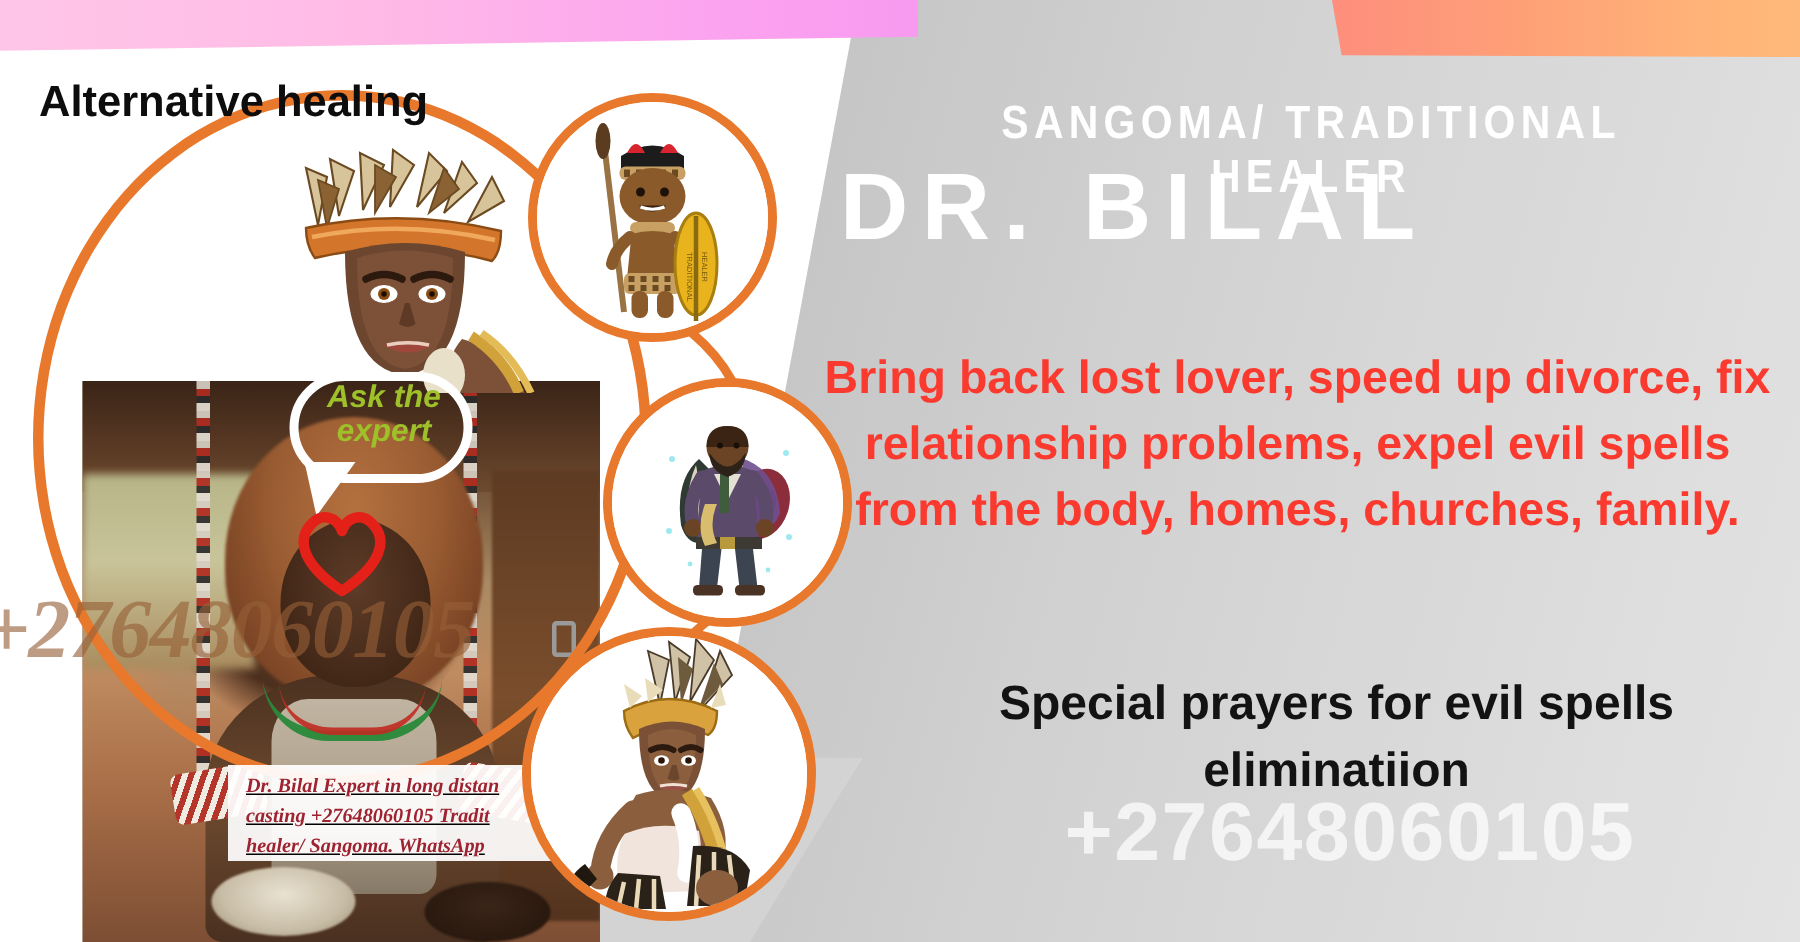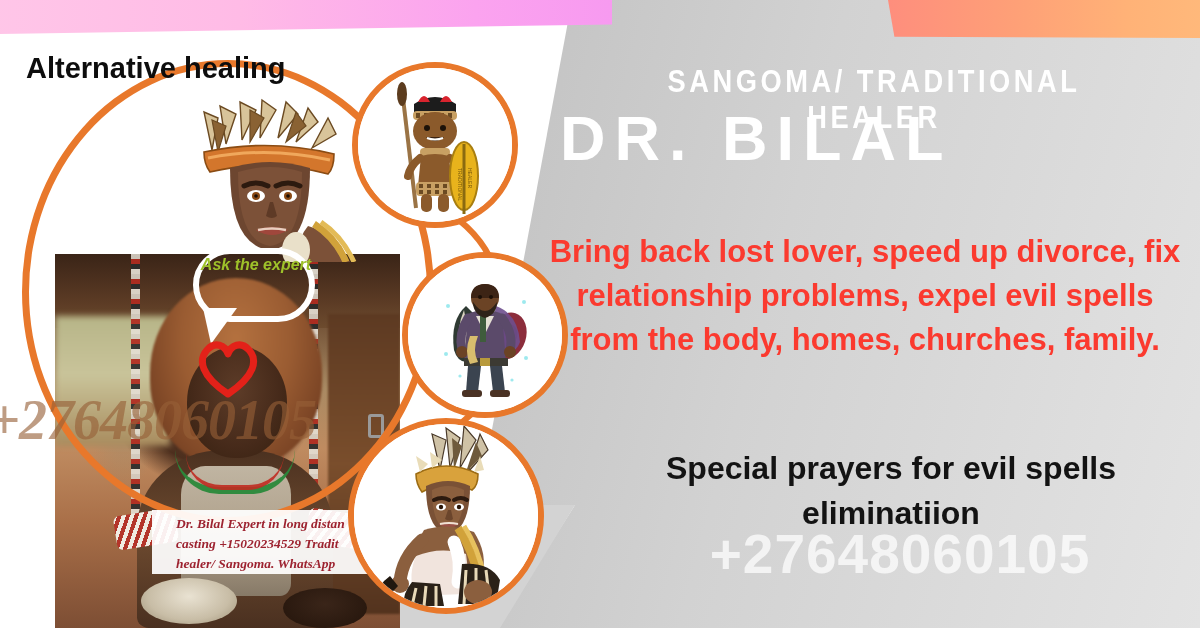--- a/index.html
+++ b/index.html
@@ -159,23 +159,24 @@
     white-space:nowrap;
     z-index:7;
     font-family:"Liberation Serif", serif;
   }
 
   .caption-box {
     position:absolute;
     left:152px; top:510px;
     width:252px; height:64px;
     background:rgba(255,255,255,.93);
-    padding:4px 6px 4px 24px;
+    padding:4px 6px 4px 12px;
     z-index:8;
     overflow:hidden;
+    text-decoration:underline;
   }
   .caption-box p {
     font-family:"Liberation Serif", serif;
     font-style:italic;
     font-weight:700;
     font-size:13.5px;
     line-height:20px;
     color:#9d2330;
     white-space:nowrap;
   }
@@ -196,21 +197,21 @@
     border-left:8px solid transparent;
     border-right:26px solid transparent;
     border-top:36px solid #ffffff;
     z-index:8;
   }
   .bubble-text {
     position:absolute;
     left:200px; top:253px;
     width:112px;
     text-align:center;
-    font-size:16px;
+    font-size:21px;
     font-weight:700;
     font-style:italic;
     line-height:23px;
     color:#9ec12a;
     z-index:11;
     font-family:"Liberation Sans", sans-serif;
   }
 
   .heart {
     position:absolute;
@@ -416,21 +417,21 @@
   <div class="bubble-tail"></div>
   <div class="bubble"></div>
   <div class="bubble-text">Ask the expert</div>
 
   <svg class="heart" viewBox="0 0 66 60">
     <path d="M33 56 C6 38 3 22 12 12 C20 3 30 7 33 16 C36 7 46 3 54 12 C63 22 60 38 33 56 Z" fill="none" stroke="#e32119" stroke-width="7" stroke-linejoin="round"></path>
   </svg>
 
   <div class="caption-box">
     <p>Dr. Bilal Expert in long distan</p>
-    <p>casting +15020234529 Tradit</p>
+    <p>casting +27648060105 Tradit</p>
     <p>healer/ Sangoma. WhatsApp</p>
   </div>
 
   <svg class="connector" style="left:430px; top:200px; width:120px; height:70px;" viewBox="0 0 120 70">
     <path d="M4 4 Q46 26 62 62"></path>
   </svg>
   <svg class="connector" style="left:418px; top:400px; width:120px; height:50px;" viewBox="0 0 120 50">
     <path d="M74 2 Q40 18 28 46"></path>
   </svg>
 

